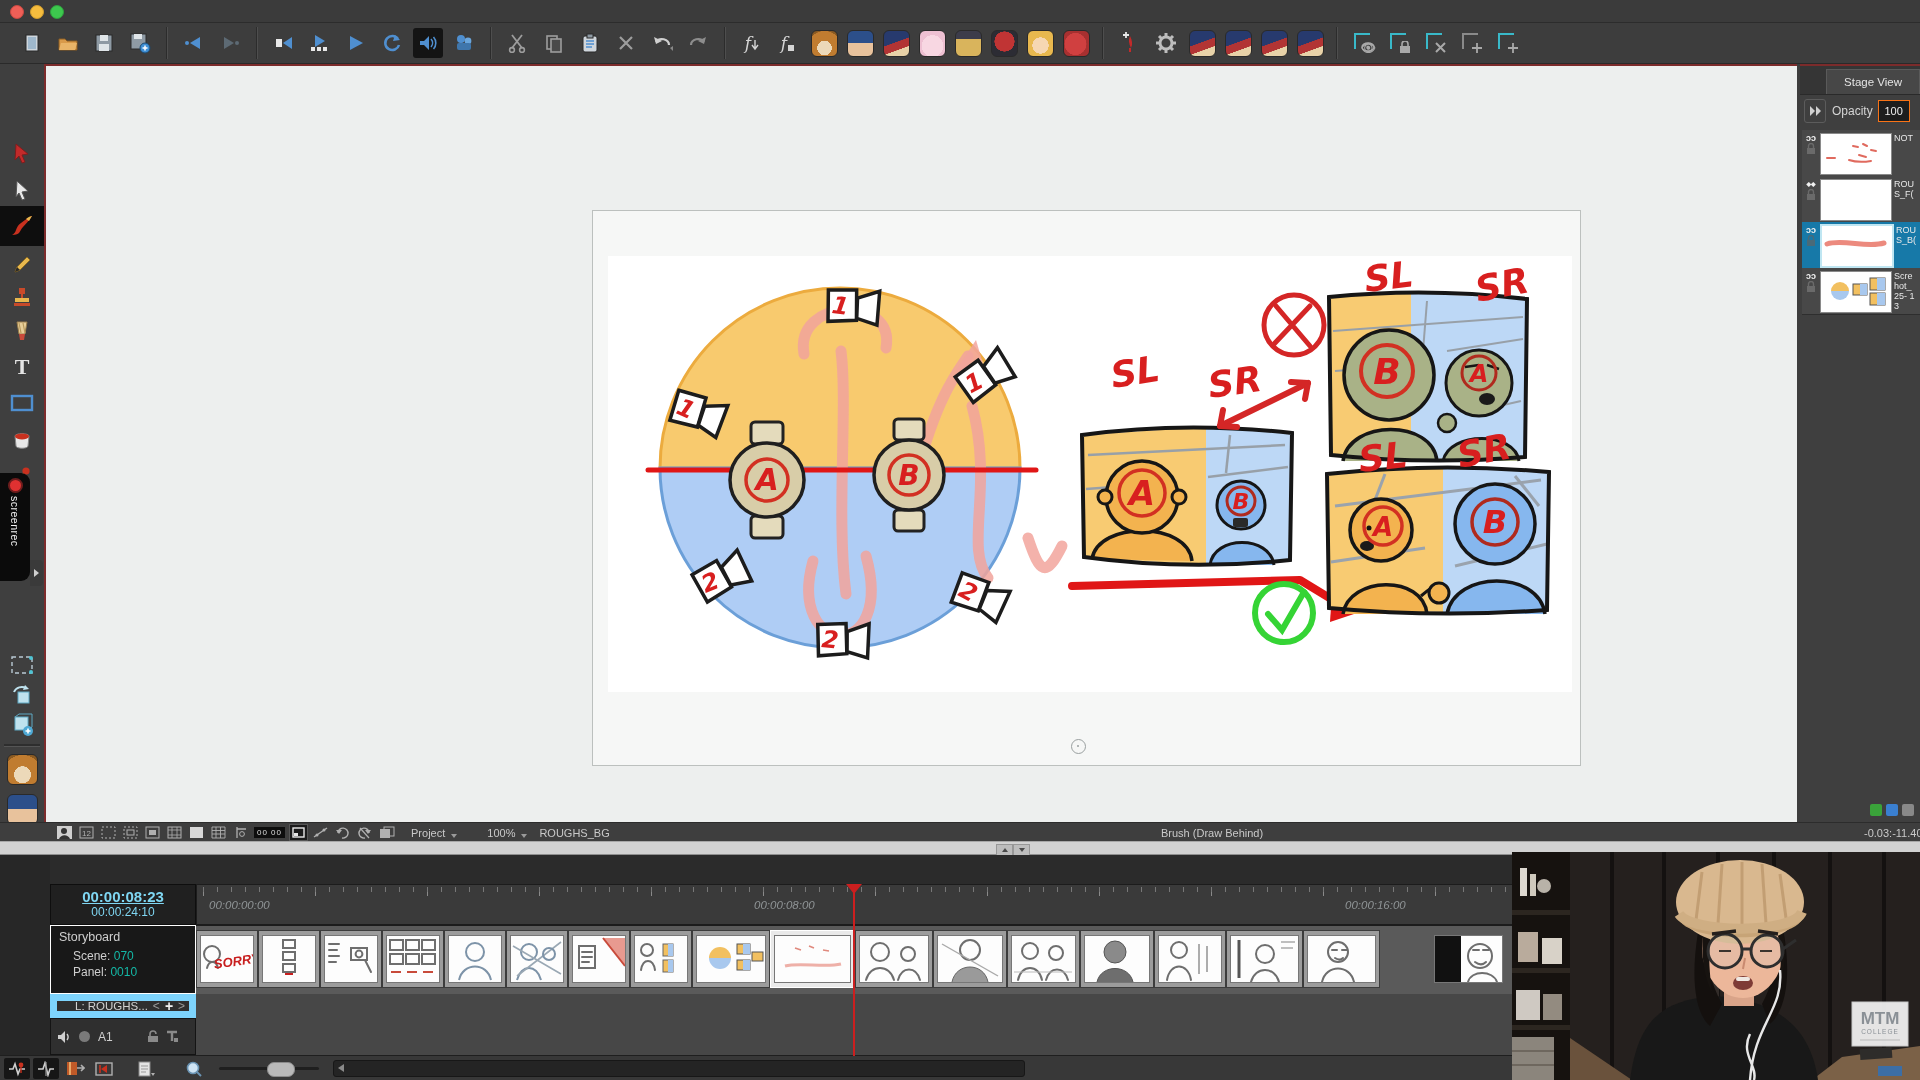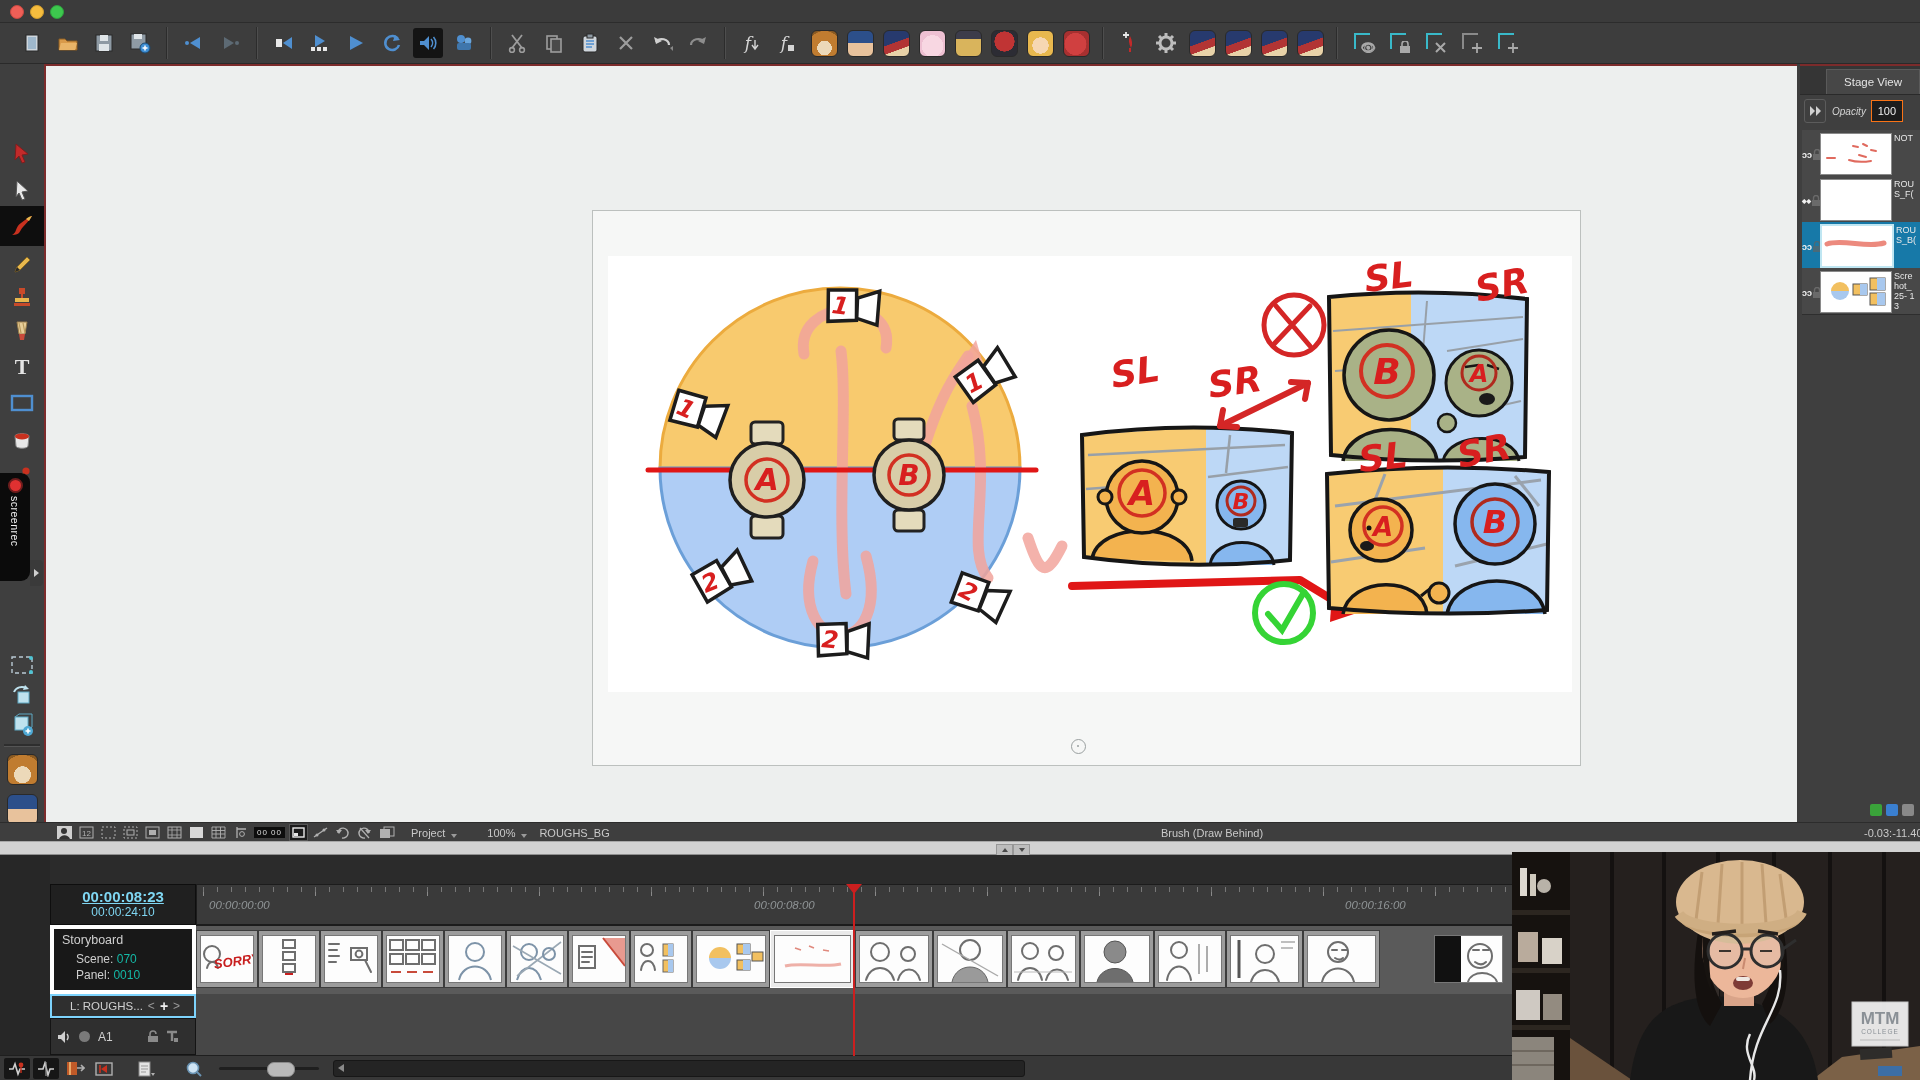--- a/index.html
+++ b/index.html
@@ -61,26 +61,26 @@
 
   .hand{font-family:"DejaVu Sans",sans-serif;font-style:italic;font-weight:bold;fill:#d81f1f;}
 
   
   .stage-panel{position:absolute;left:1800px;top:64px;width:120px;height:758px;background:#3f3f3f;border-top:2px solid #7c2b2b;box-sizing:border-box;}
   .stage-tab-strip{position:absolute;left:0;top:0;width:120px;height:28px;background:#353535;border-bottom:1px solid #2a2a2a;}
   .stage-tab{position:absolute;left:26px;top:3px;width:94px;height:25px;background:#474747;border:1px solid #5a5a5a;border-bottom:none;
     font-size:11.5px;color:#e3e3e3;display:flex;align-items:center;justify-content:center;box-sizing:border-box;}
   .opacity-row{position:absolute;left:0;top:28px;width:120px;height:34px;display:flex;align-items:center;}
   .ff-btn{width:20px;height:22px;border:1px solid #5c5c5c;border-radius:3px;margin-left:4px;display:flex;align-items:center;justify-content:center;flex:none;}
-  .opacity-label{font-size:10px;color:#d4d4d4;margin-left:6px;font-style:italic;}
+  .opacity-label{font-size:12px;color:#d4d4d4;margin-left:6px;}
   .opacity-value{margin-left:5px;width:30px;height:20px;background:#1d1d1d;border:1px solid #f97316;color:#eee;font-size:11px;
     display:flex;align-items:center;justify-content:center;}
   .layer-row{position:absolute;left:2px;width:118px;height:46px;background:#484848;border-bottom:1px solid #2e2e2e;display:flex;}
   .layer-row.sel{background:#1779a8;}
-  .ltoggles{width:18px;display:flex;align-items:center;padding-top:3px;box-sizing:border-box;}
+  .ltoggles{width:18px;display:flex;flex-direction:column;align-items:center;padding-top:3px;box-sizing:border-box;}
   .vis-glyph{font-size:9px;color:#f0f0f0;font-weight:bold;line-height:10px;}
   .layer-thumb{width:70px;height:40px;background:#fff;border:1px solid #8a8a8a;margin-top:3px;flex:none;}
   .layer-row.sel .layer-thumb{border:2px solid #bfe6f2;margin-top:2px;}
   .layer-label{flex:1;font-size:9px;color:#e8e8e8;line-height:10px;padding:3px 4px 0 2px;word-break:break-all;overflow:hidden;}
   .stage-corner-icons{position:absolute;right:6px;bottom:6px;display:flex;gap:4px;}
   .sci{width:12px;height:12px;border-radius:2px;}
 
   
   .statusbar{position:absolute;left:0;top:822px;width:1920px;height:19px;background:#3e3e3e;border-top:1px solid #2c2c2c;
     display:flex;align-items:center;font-size:11px;color:#c9c9c9;}
@@ -98,29 +98,29 @@
 
   
   .timeline{position:absolute;left:0;top:855px;width:1920px;height:225px;background:#2b2b2b;}
   .tc-box{position:absolute;left:50px;top:29px;width:146px;height:41px;background:#202020;border:1px solid #0e0e0e;box-sizing:border-box;text-align:center;}
   .tc-current{font-size:15px;font-weight:bold;color:#7fd6f2;text-decoration:underline;margin-top:3px;}
   .tc-total{font-size:12px;color:#7fd6f2;}
   .ruler{position:absolute;left:196px;top:29px;width:1724px;height:41px;background:#3a3a3a;border:1px solid #1c1c1c;box-sizing:border-box;
     background-image:repeating-linear-gradient(90deg,#777 0 1px,transparent 1px 14px),repeating-linear-gradient(90deg,#8a8a8a 0 1px,transparent 1px 112px);
     background-size:100% 5px,100% 9px;background-position:6px 2px,6px 2px;background-repeat:no-repeat;}
   .ruler-label{position:absolute;top:14px;font-size:11.5px;color:#8f9496;font-style:italic;}
-  .sb-track-header{position:absolute;left:50px;top:70px;width:146px;height:69px;background:#181818;border:4px solid #ffffff;box-sizing:border-box;color:#cfcfcf;}
+  .sb-track-header{position:absolute;left:50px;top:70px;width:146px;height:69px;background:#181818;border:1px solid #ffffff;box-sizing:border-box;color:#cfcfcf;}
   .sb-track-header .tname{font-size:12.5px;margin:4px 0 4px 8px;}
   .scene-line{font-size:12px;margin-left:22px;line-height:16px;color:#cfcfcf;}
   .cyan-u{color:#14b8a6;}
   .thumb-track{position:absolute;left:196px;top:70px;width:1724px;height:69px;background:#5a5a5a;border-top:1px solid #1c1c1c;border-bottom:1px solid #1c1c1c;}
   .thumb{position:absolute;top:4px;height:58px;background:#9c9c9c;border:1px solid #3c3c3c;box-sizing:border-box;padding:5px 4px;}
   .thumb .img{width:100%;height:100%;background:#fdfdfd;outline:1px solid #777;overflow:hidden;position:relative;}
   .thumb.sel{background:#e9e9e9;border:1px solid #fff;}
-  .layer-track-header{position:absolute;left:50px;top:139px;width:146px;height:24px;background:#2f2f2f;border:2px solid #7dd3fc;box-sizing:border-box;
+  .layer-track-header{position:absolute;left:50px;top:139px;width:146px;height:24px;background:#2f2f2f;border:7px solid #7dd3fc;box-sizing:border-box;
     display:flex;align-items:center;font-size:11.5px;color:#d0d0d0;}
   .layer-track{position:absolute;left:196px;top:139px;width:1724px;height:24px;background:#474747;border-bottom:1px solid #141414;}
   .lth-btn{color:#9a9a9a;font-size:12px;margin-left:5px;}
   .lth-btn.plus{color:#f0f0f0;font-weight:bold;font-size:14px;}
   .audio-header{position:absolute;left:50px;top:163px;width:146px;height:37px;background:#2f2f2f;border:1px solid #141414;box-sizing:border-box;
     display:flex;align-items:center;color:#cfcfcf;font-size:12px;}
   .audio-track{position:absolute;left:196px;top:163px;width:1724px;height:37px;background:#474747;border-bottom:1px solid #141414;}
   .tl-bottombar{position:absolute;left:0;top:200px;width:1920px;height:25px;background:#383838;border-top:1px solid #1f1f1f;display:flex;align-items:center;}
   .bb-btn{width:26px;height:21px;margin-left:3px;display:flex;align-items:center;justify-content:center;border-radius:2px;flex:none;}
   .bb-btn.active{background:#161616;}

